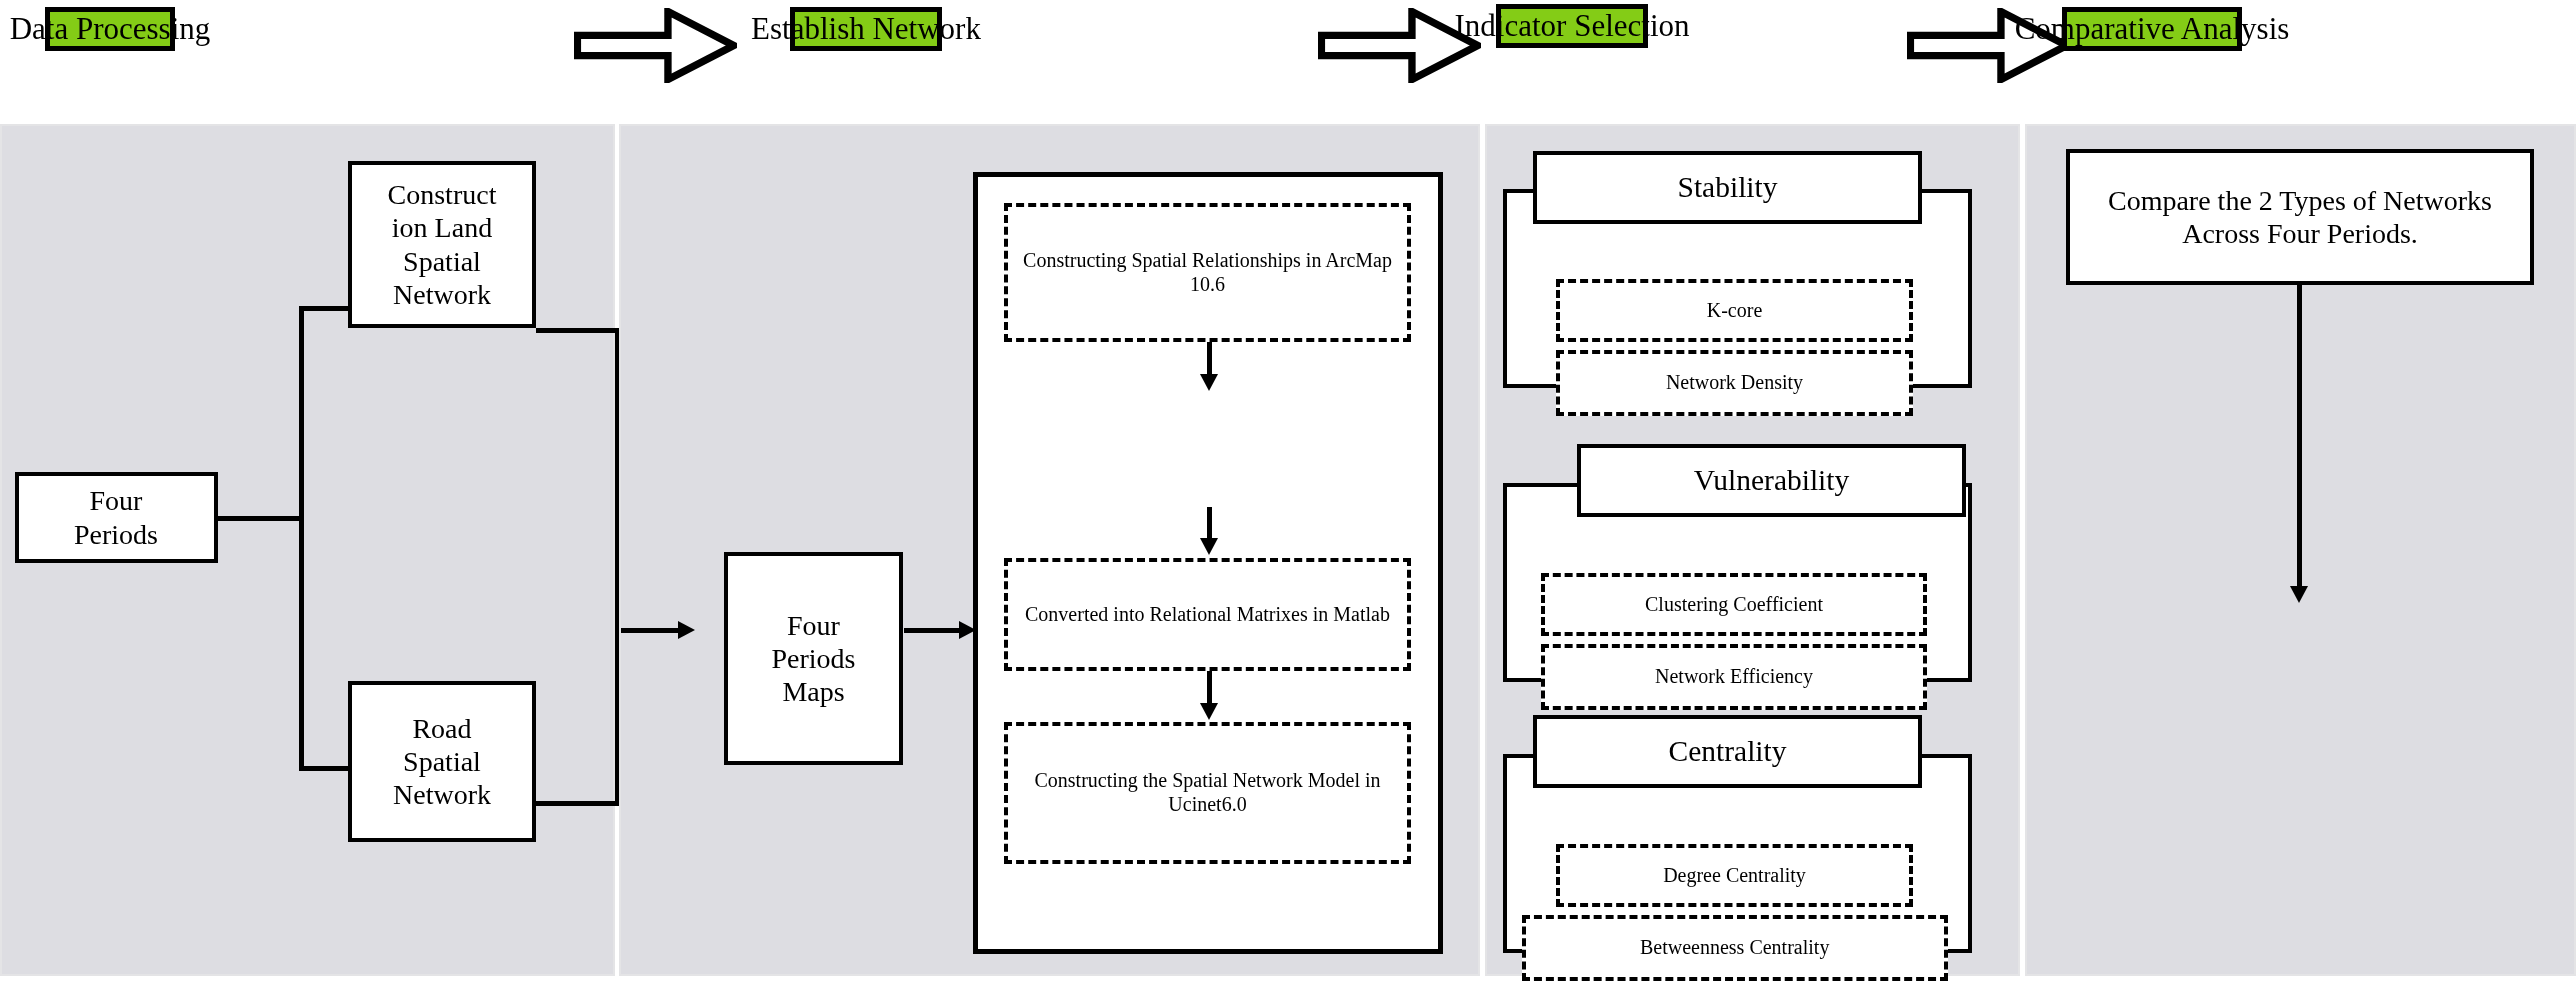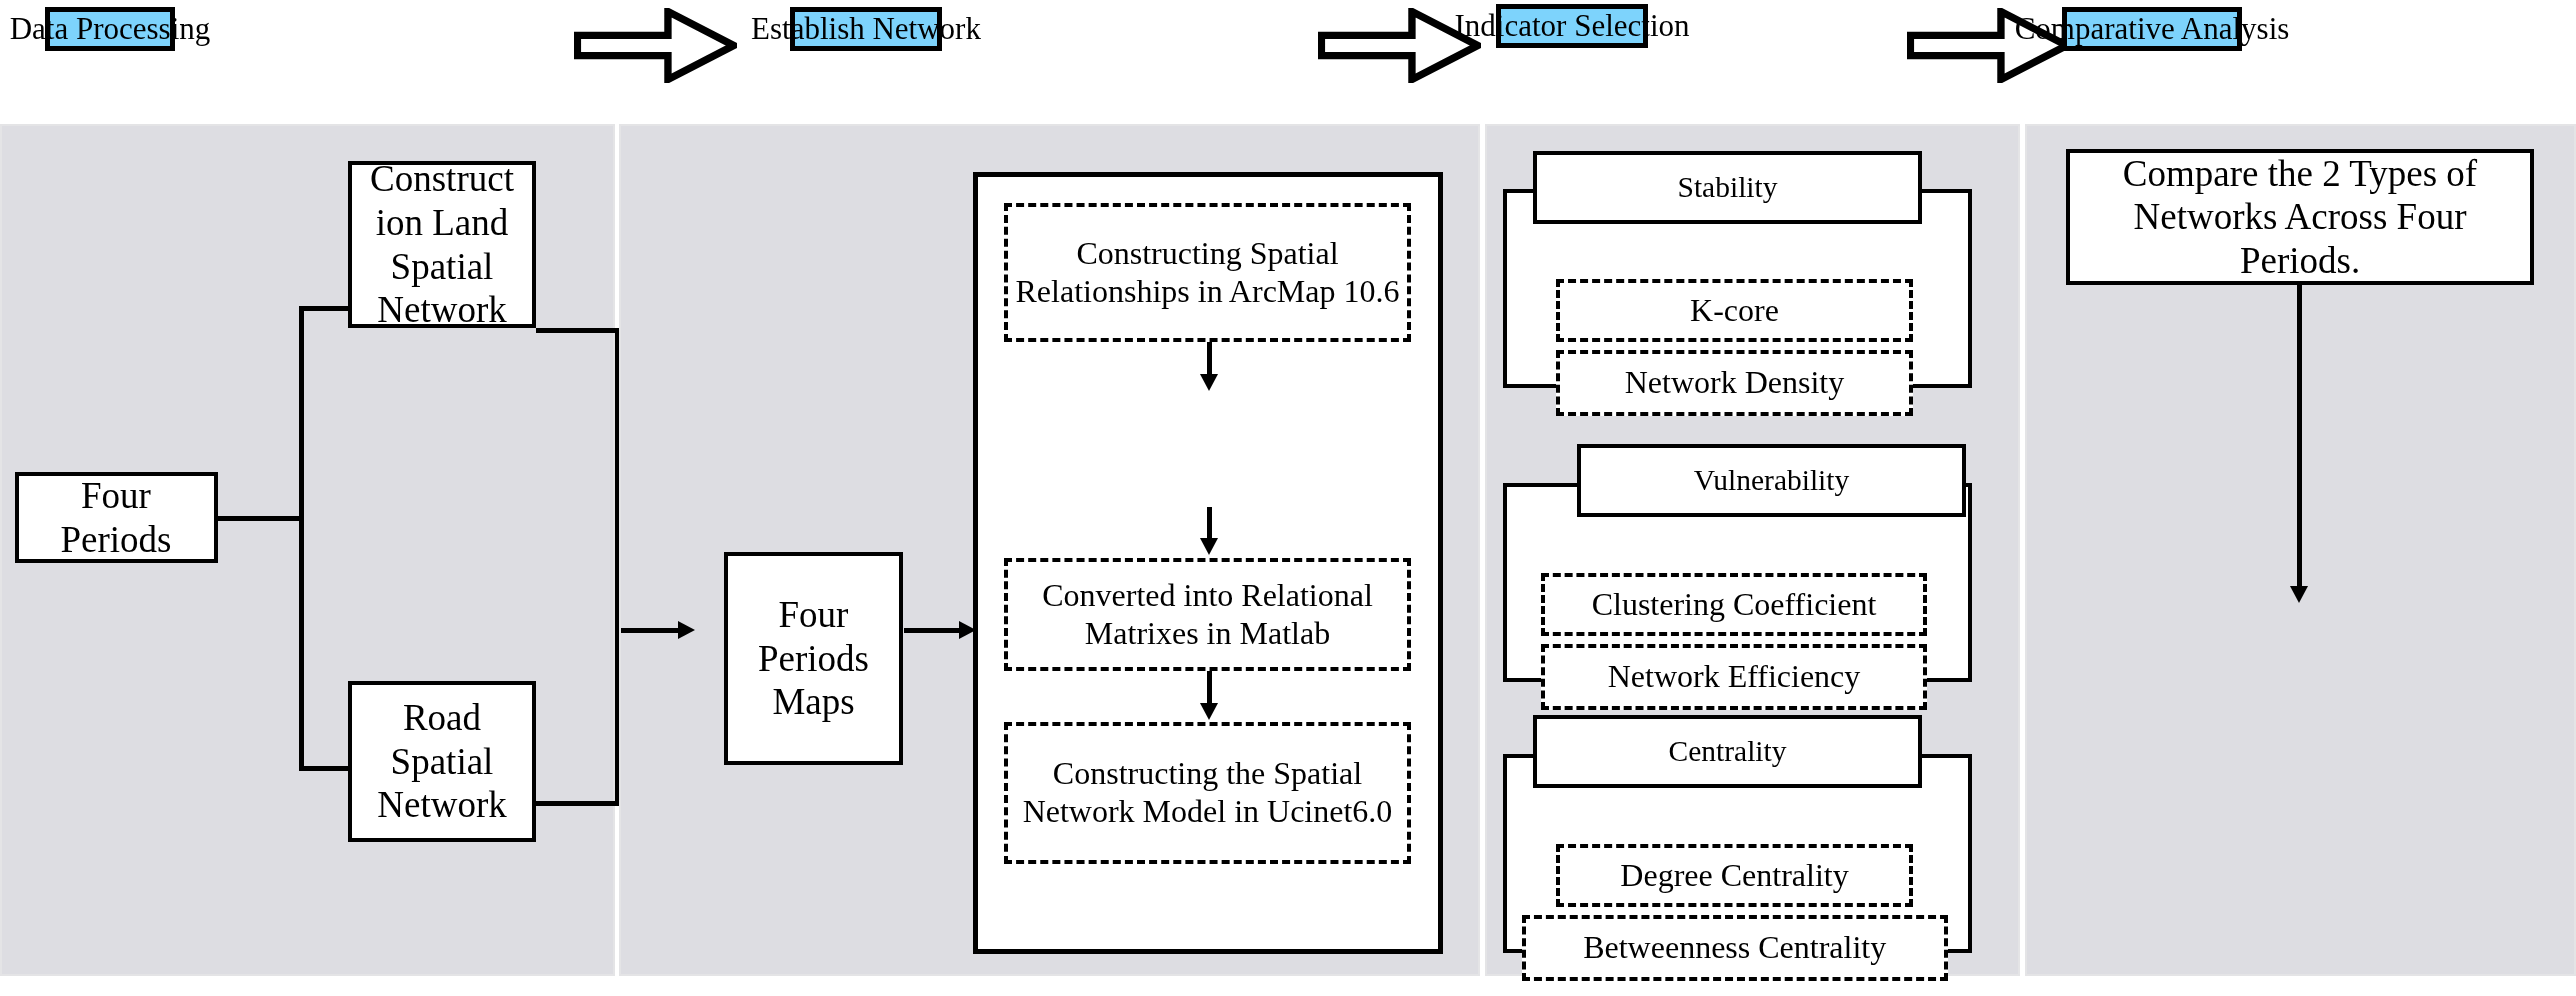--- a/index.html
+++ b/index.html
@@ -4,51 +4,51 @@
 <style>
   html,body{margin:0;padding:0;background:#ffffff;}
   body{
     width:2576px;height:997px;position:relative;overflow:hidden;
     font-family:"Liberation Serif","DejaVu Serif",serif;
     color:#000000;
   }
   
   #header-strip{position:absolute;left:0;top:0;width:2576px;height:124px;}
   .hdr-box{
-    position:absolute;background:#7dd3fc;border:5.1px solid #000000;
+    position:absolute;background:#84cc16;border:5.1px solid #000000;
     display:flex;align-items:center;justify-content:center;
     font-size:31px;line-height:1.05;white-space:nowrap;
   }
   .hdr-arrow{position:absolute;}
   .hdr-arrow svg{display:block;}
 
   
   .panel{
     position:absolute;background:#dddde2;border:2.3px solid #e4e4e6;
     box-sizing:border-box;
   }
 
   
   .fbox{
     position:absolute;background:#ffffff;border:4.5px solid #000000;
     box-sizing:border-box;display:flex;align-items:center;justify-content:center;
-    text-align:center;font-size:37px;line-height:1.18;padding:2.3px 4.5px;
+    text-align:center;font-size:28px;line-height:1.18;padding:2.3px 4.5px;
   }
 
   
   .card{
     position:absolute;background:#ffffff;border:5.1px solid #000000;
     box-sizing:border-box;
   }
   
   .dbox{
     position:absolute;background:#ffffff;
     border:4px dashed #000000;box-sizing:border-box;
     display:flex;align-items:center;justify-content:center;text-align:center;
-    font-size:32px;line-height:1.18;padding:1.1px 3.4px;
+    font-size:20px;line-height:1.18;padding:1.1px 3.4px;
   }
   
   .grp{
     position:absolute;background:#ffffff;border:4.5px solid #000000;
     box-sizing:border-box;
   }
   
   .grp-head{
     position:absolute;background:#ffffff;border:4.5px solid #000000;
     box-sizing:border-box;display:flex;align-items:center;justify-content:center;

